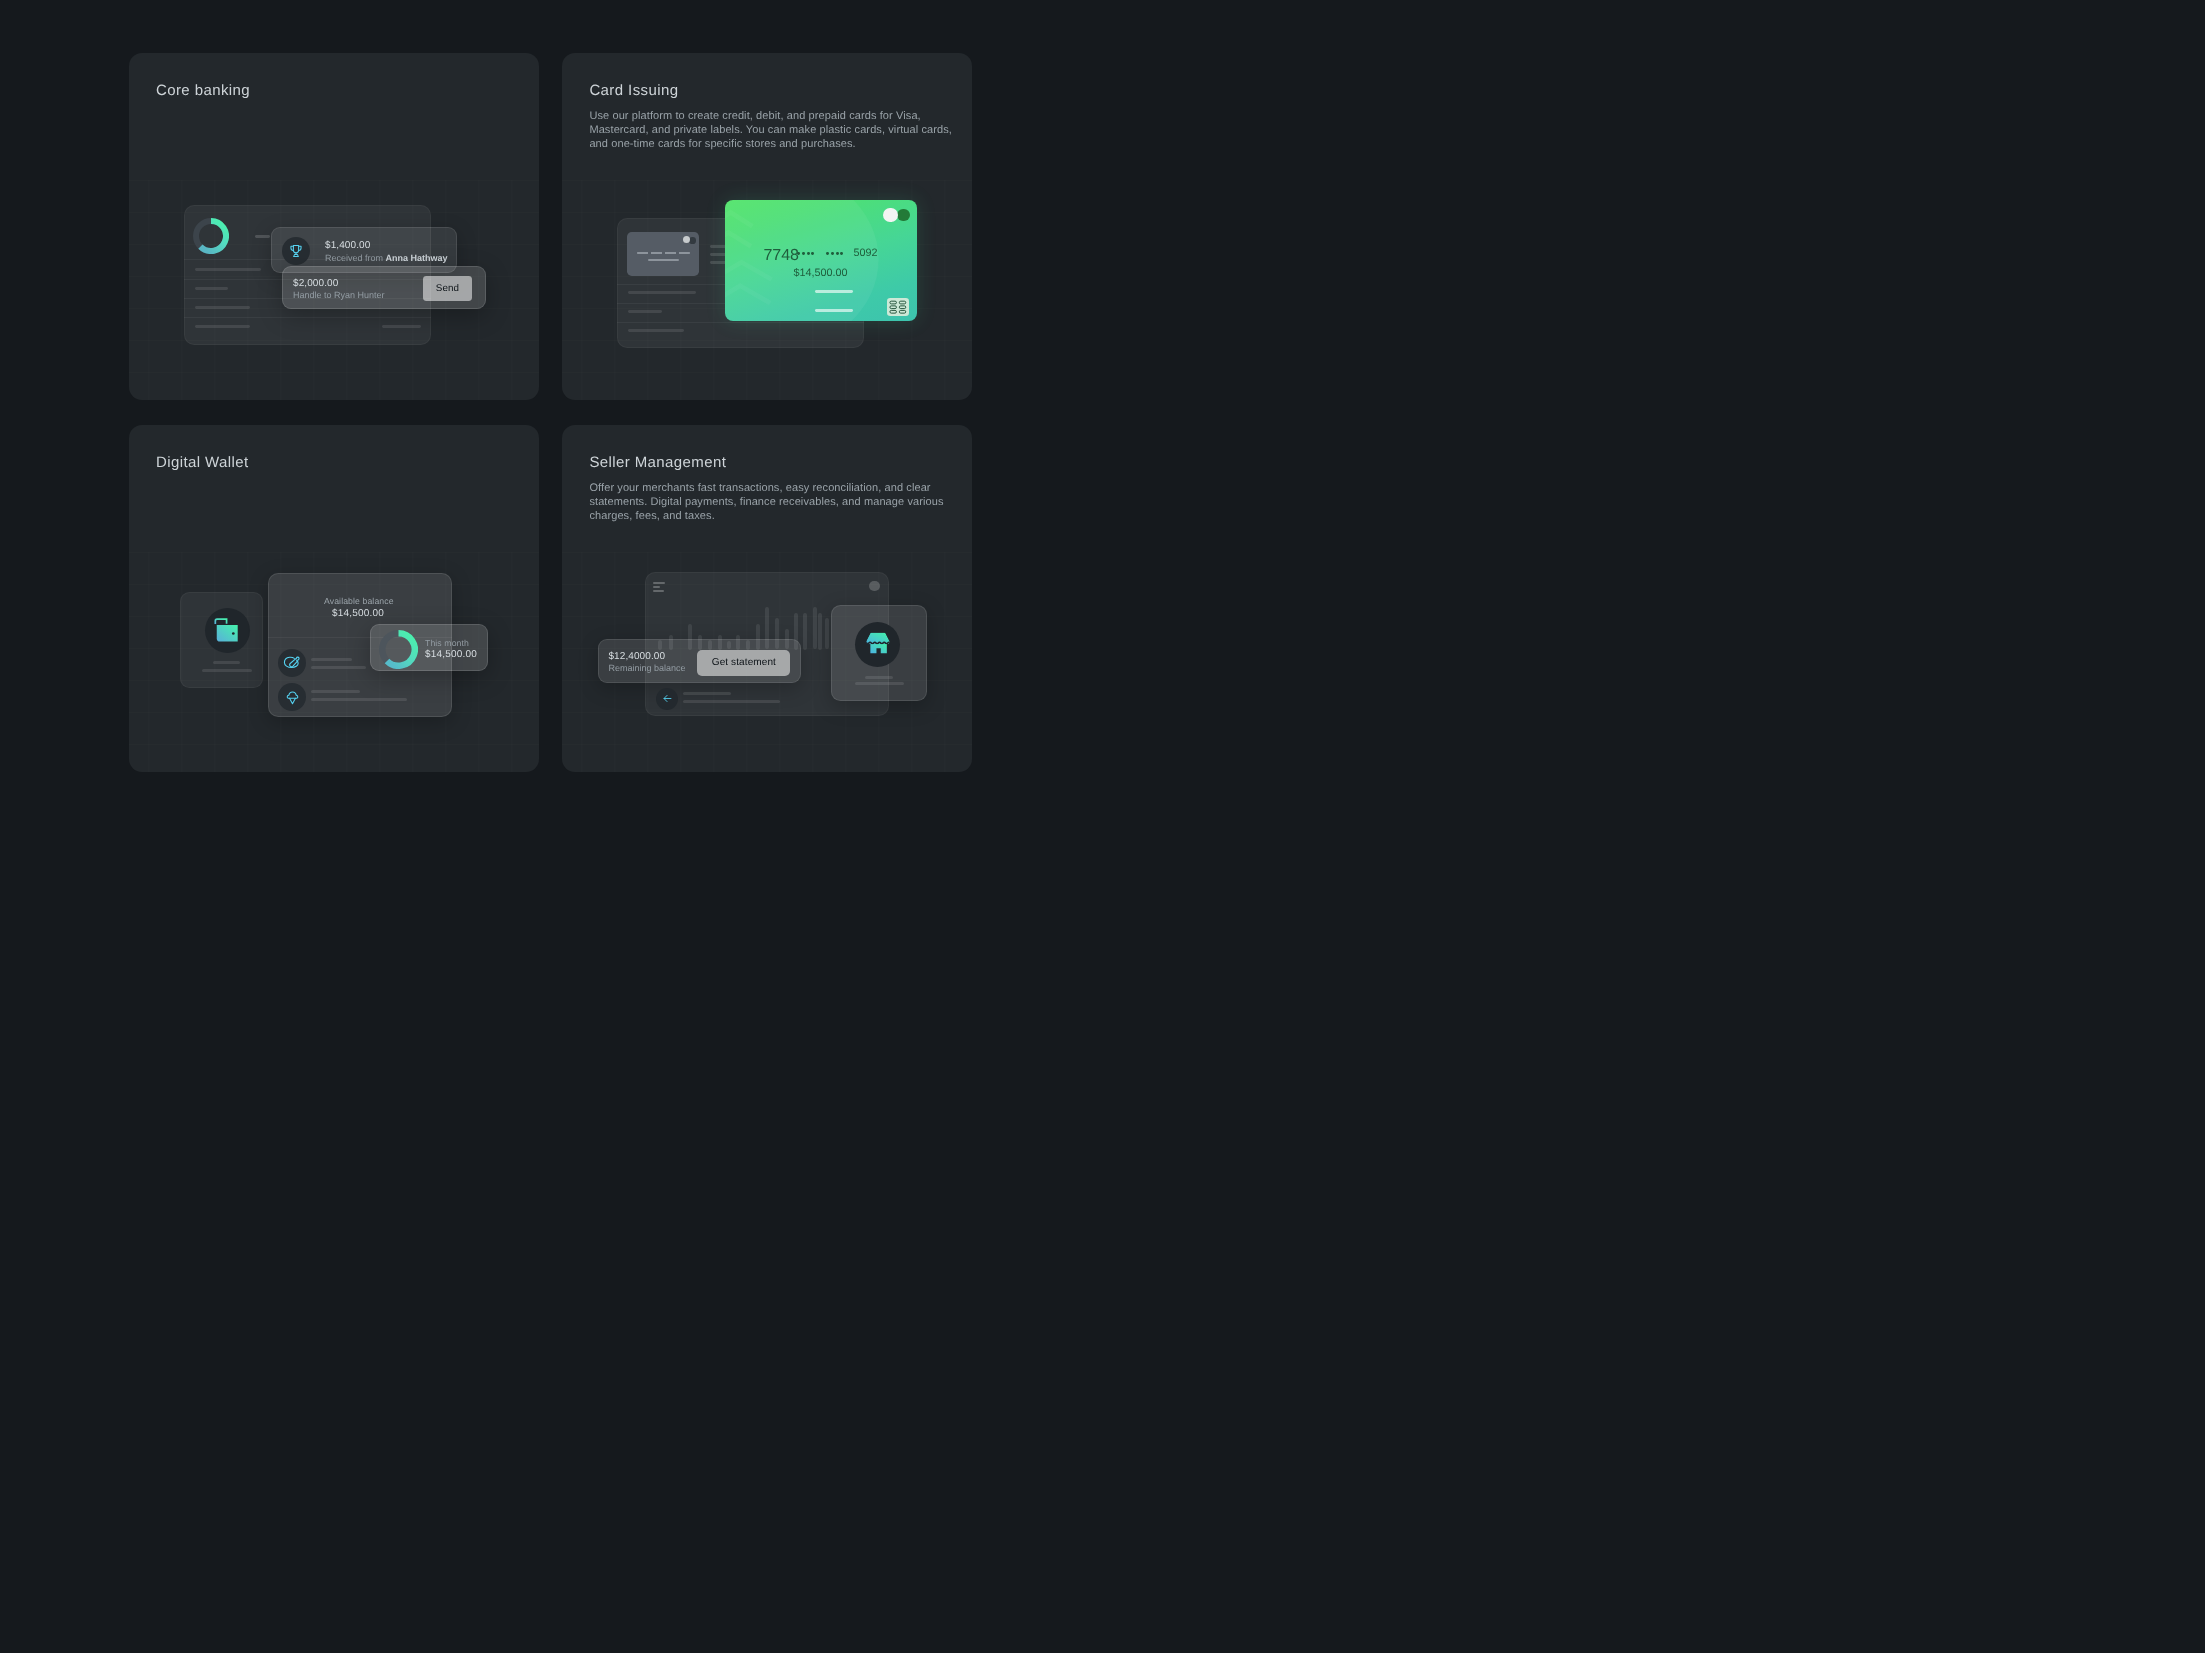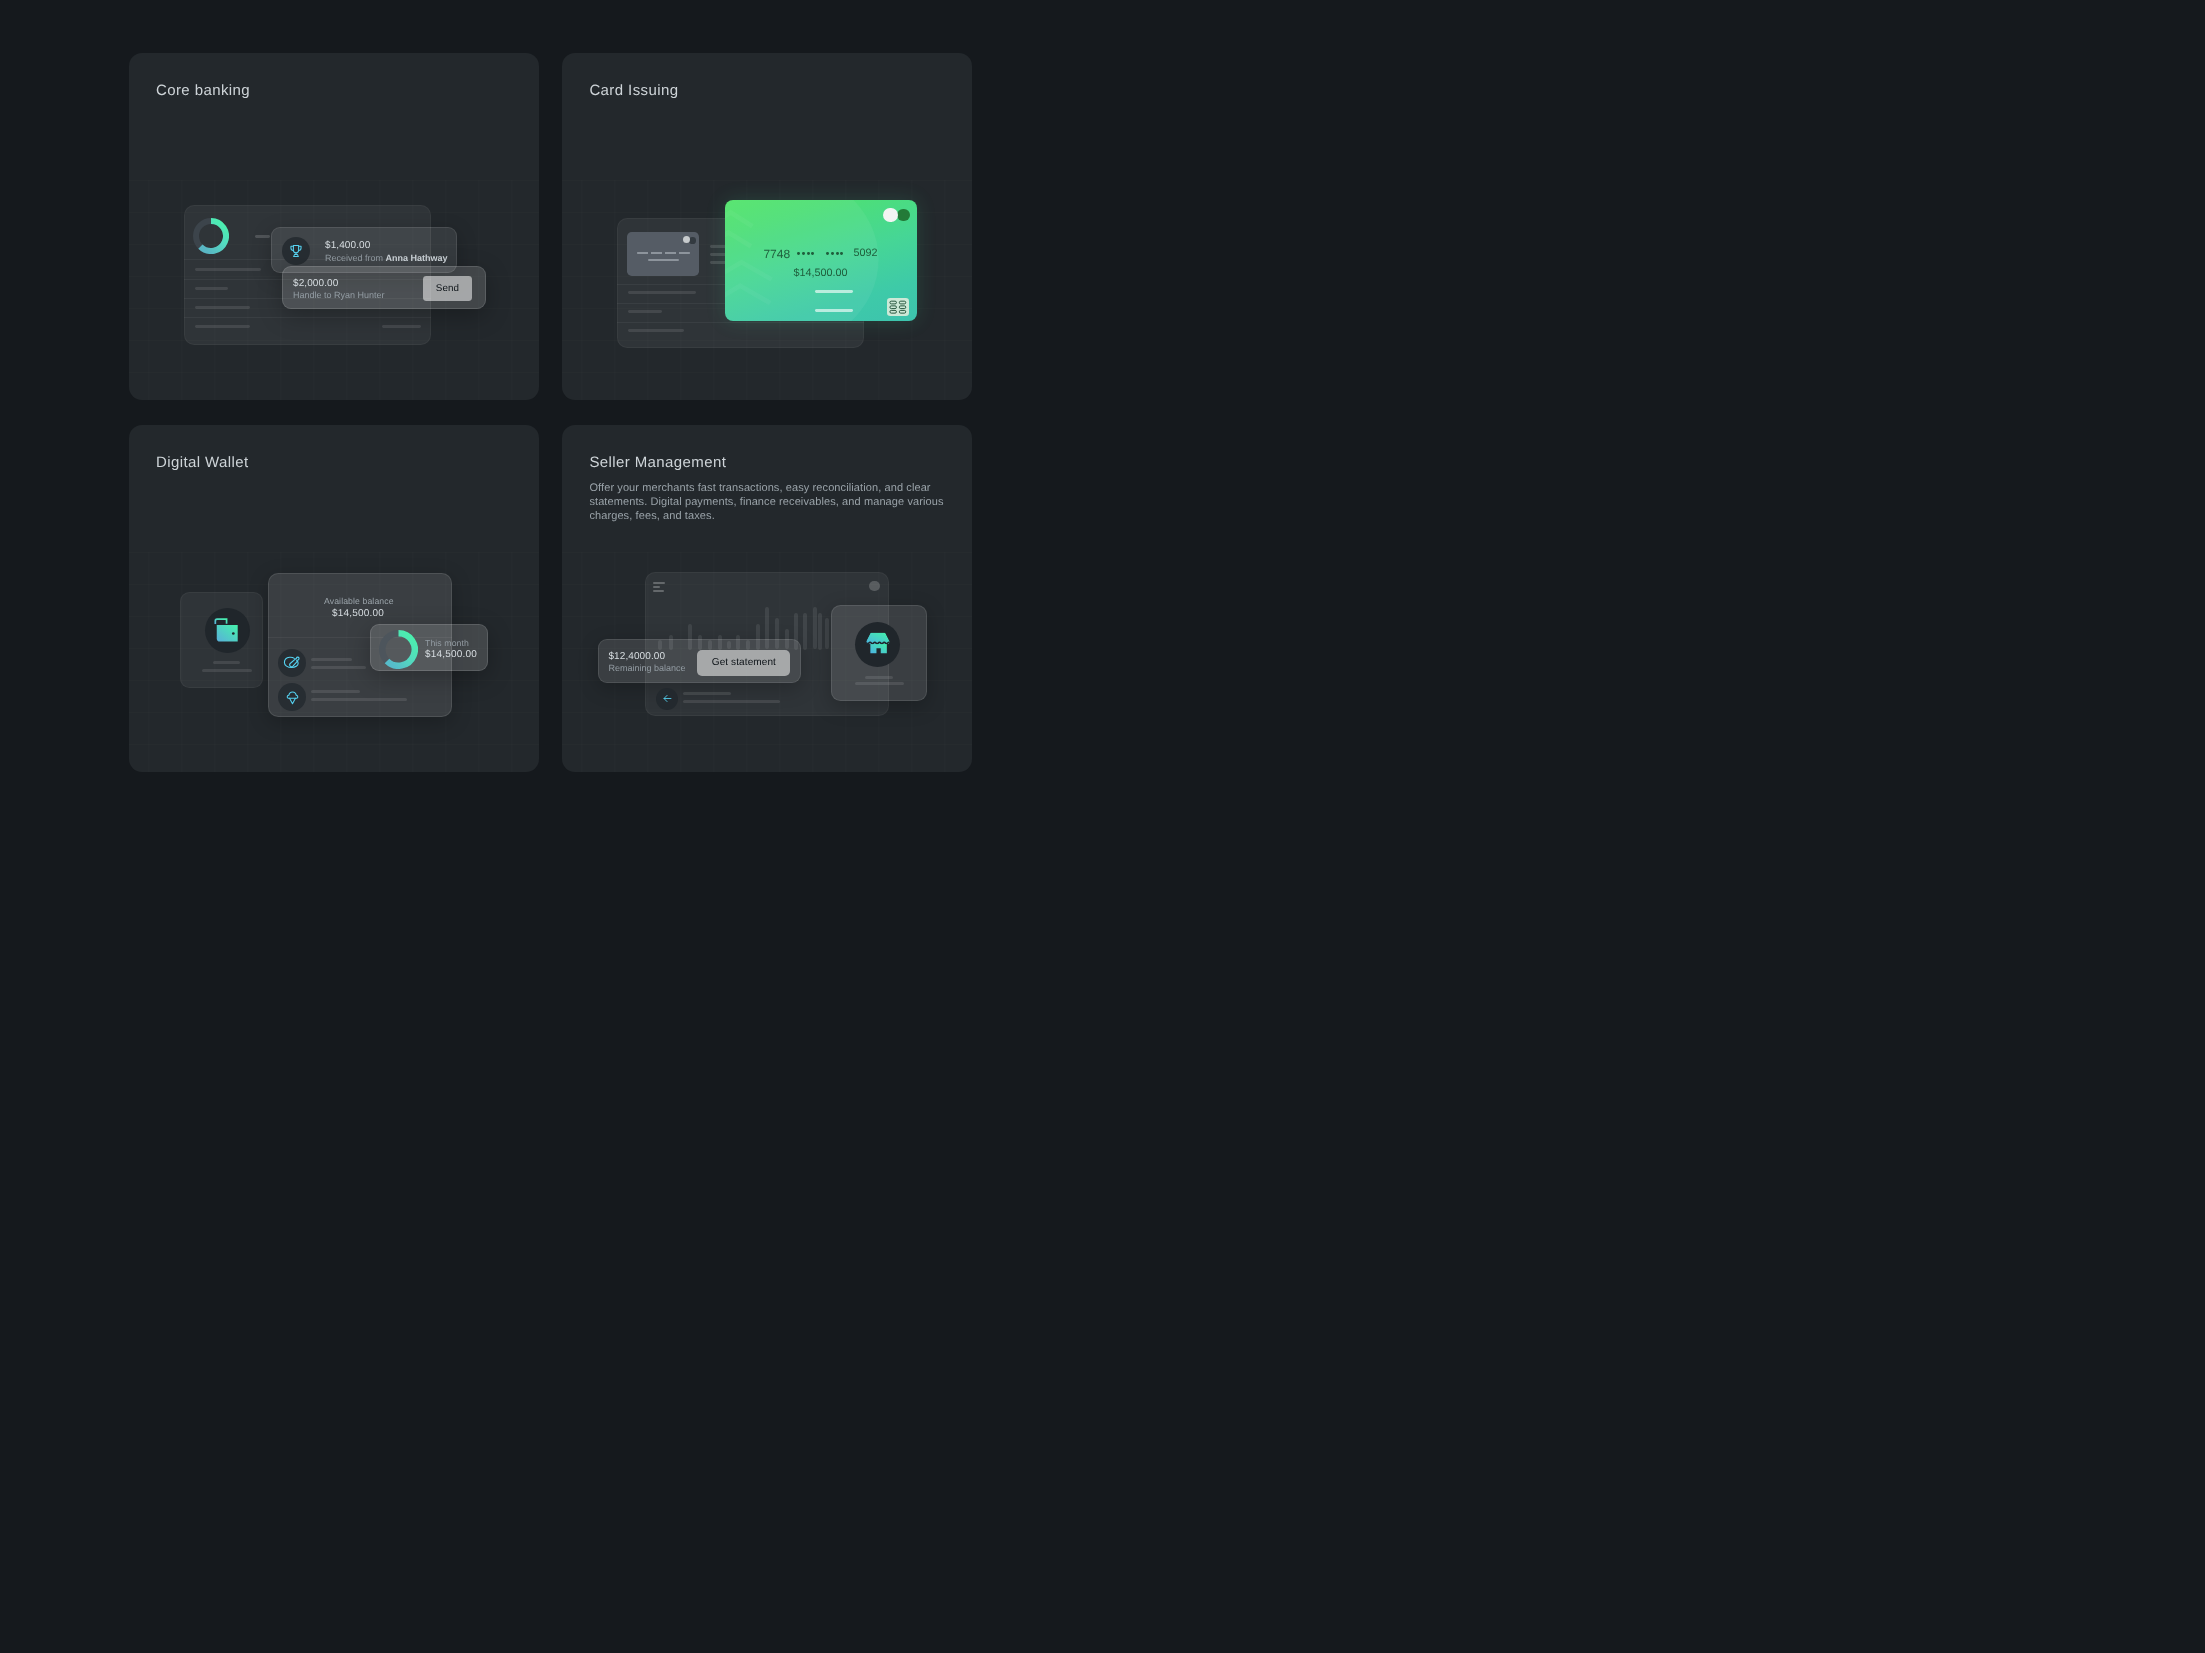--- a/index.html
+++ b/index.html
@@ -83,20 +83,25 @@
 
       <div class="panel glass2" style="left:153px;top:213px;width:204px;height:43px;border-radius:9px"></div>
       <div class="amt" style="left:164px;top:225px">$2,000.00</div>
       <div class="sub" style="left:164px;top:237px">Handle to Ryan Hunter</div>
       <div class="btn" style="left:294px;top:223px;width:49px;height:25px">Send</div>
     </div>
   </div>
   <div class="card">
     <div class="bgGrid"></div>
     <div class="card-title">Card Issuing</div>
+    <div class="card-desc">
+      <div>Use our platform to create credit, debit, and prepaid cards for Visa,</div>
+        <div>Mastercard, and private labels. You can make plastic cards, virtual cards,</div>
+        <div>and one-time cards for specific stores and purchases.</div>
+    </div>
     <div class="ill">
       <div class="panel backCard" style="left:55px;top:165px;width:247px;height:130px;border-radius:10.3px"></div>
       <div class="hair" style="left:55px;top:231px;width:247px"></div>
       <div class="hair" style="left:55px;top:250px;width:247px"></div>
       <div class="hair" style="left:55px;top:269px;width:247px"></div>
       <div class="skel" style="left:66px;top:238px;width:68px"></div>
       <div class="skel" style="left:66px;top:257px;width:34px"></div>
       <div class="skel" style="left:66px;top:276px;width:56px"></div>
 
       <div style="position:absolute;left:65px;top:179px;width:72px;height:44px;background:#555c65;border-radius:4.8px"></div>
@@ -116,21 +121,21 @@
             <path d="M-28 68 L5 47 L38 67"></path>
             <path d="M-20 116 L24 90 L68 115"></path>
             <path d="M-22 150 L22 124 L66 149"></path>
           </g>
           <ellipse cx="72" cy="86" rx="152" ry="132" fill="#ffffff" opacity=".055"></ellipse>
         </svg>
       </div>
       <div style="position:absolute;left:321px;top:155px;width:14.3px;height:14.3px;border-radius:50%;background:#f2f4f3;z-index:4"></div>
       <div style="position:absolute;left:335px;top:156px;width:12.4px;height:12.4px;border-radius:50%;background:#237a38;z-index:3"></div>
 
-      <div style="position:absolute;left:201px;top:195px;color:#1f5e3c;font-size:12px;line-height:1;white-space:nowrap;z-index:4">7748</div>
+      <div style="position:absolute;left:201px;top:195px;color:#1f5e3c;font-size:16px;line-height:1;white-space:nowrap;z-index:4">7748</div>
       <div style="position:absolute;left:235px;top:199px;display:flex;gap:1.9px;z-index:4">
           <i style="width:2.8px;height:2.8px;border-radius:50%;background:#1f5e3c;display:block"></i>
           <i style="width:2.8px;height:2.8px;border-radius:50%;background:#1f5e3c;display:block"></i>
           <i style="width:2.8px;height:2.8px;border-radius:50%;background:#1f5e3c;display:block"></i>
           <i style="width:2.8px;height:2.8px;border-radius:50%;background:#1f5e3c;display:block"></i>
         </div>
       <div style="position:absolute;left:264px;top:199px;display:flex;gap:1.9px;z-index:4">
           <i style="width:2.8px;height:2.8px;border-radius:50%;background:#1f5e3c;display:block"></i>
           <i style="width:2.8px;height:2.8px;border-radius:50%;background:#1f5e3c;display:block"></i>
           <i style="width:2.8px;height:2.8px;border-radius:50%;background:#1f5e3c;display:block"></i>

